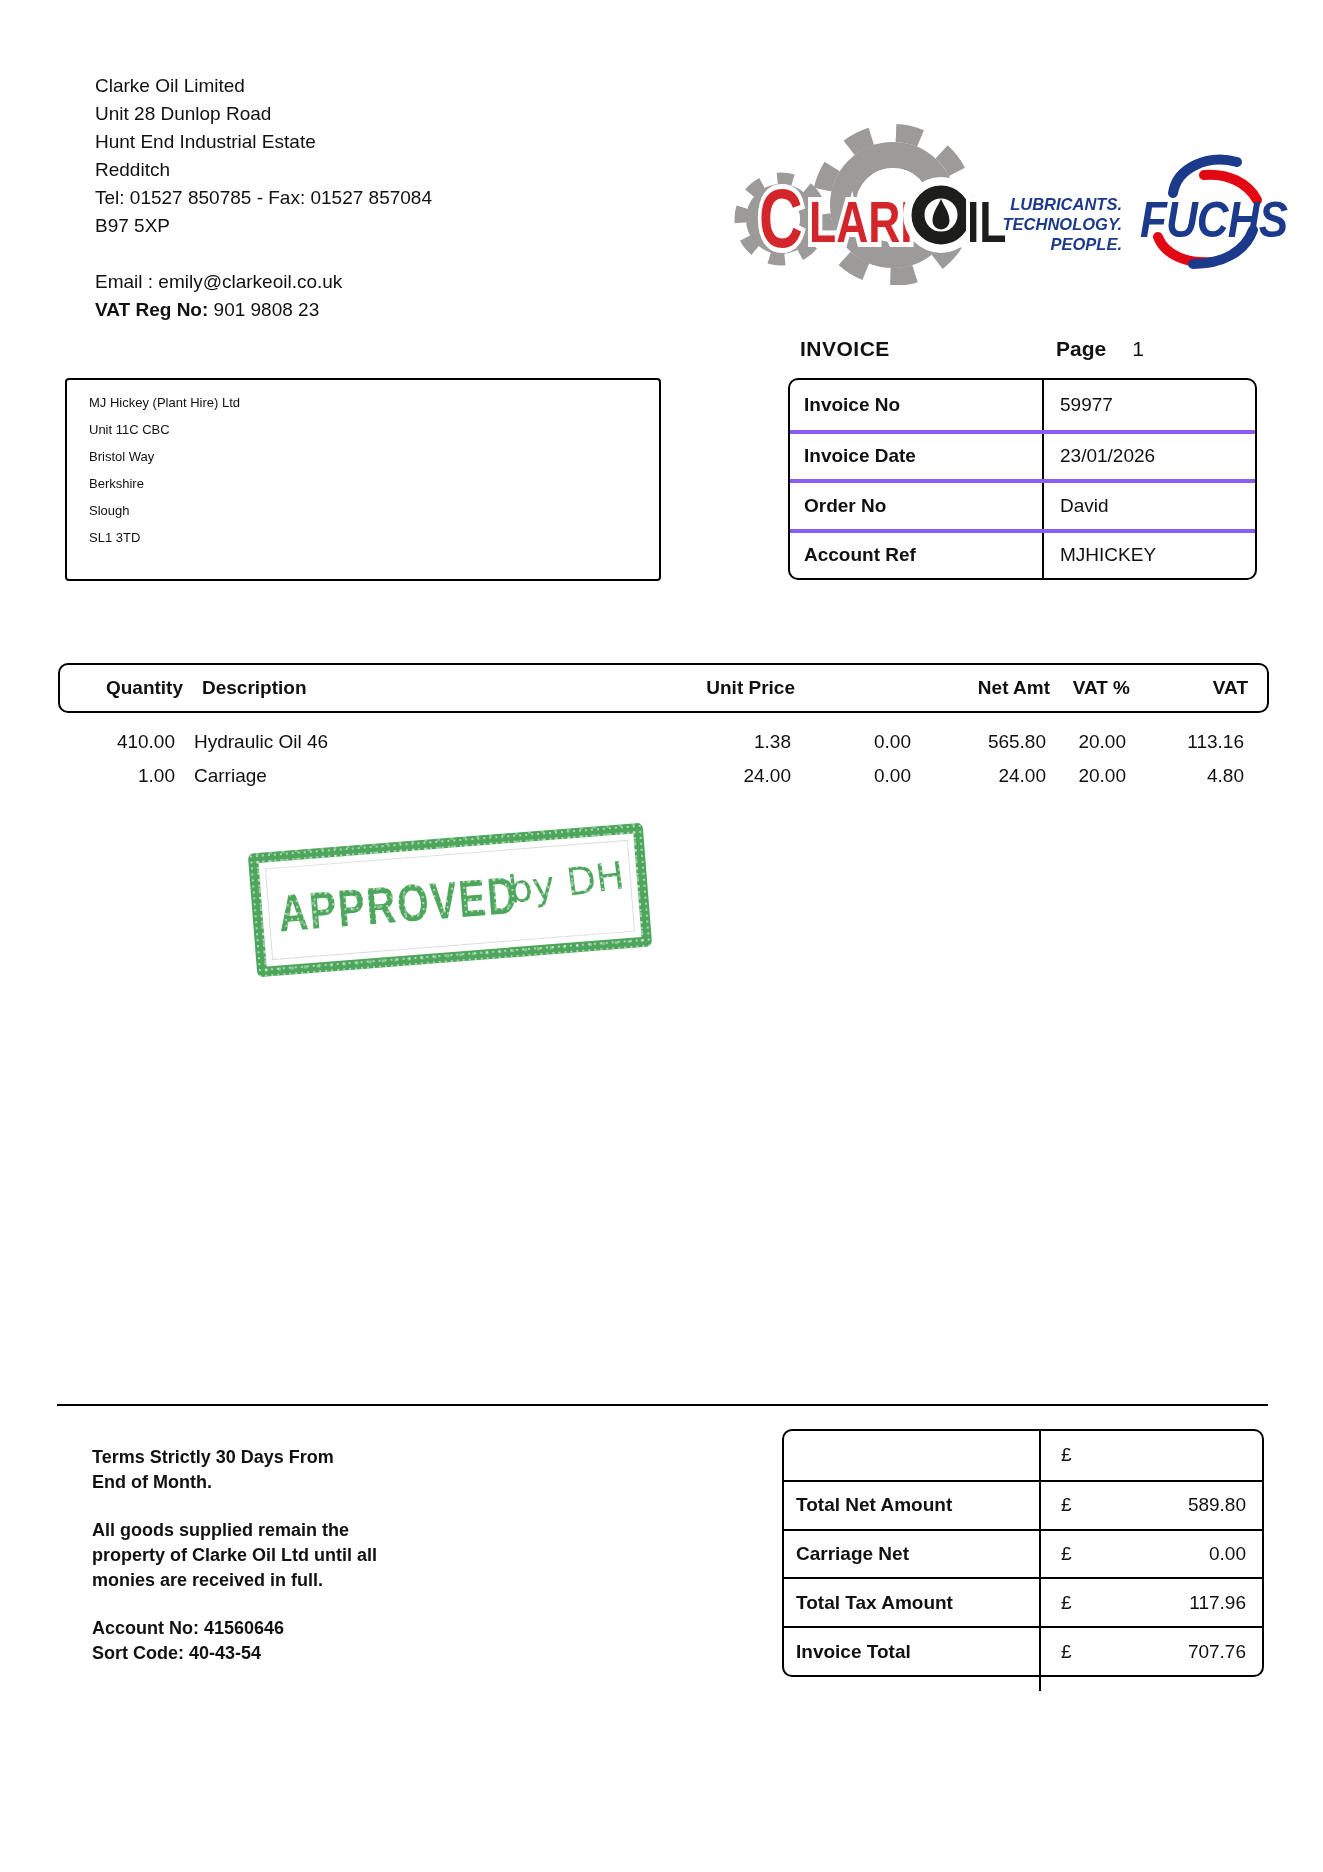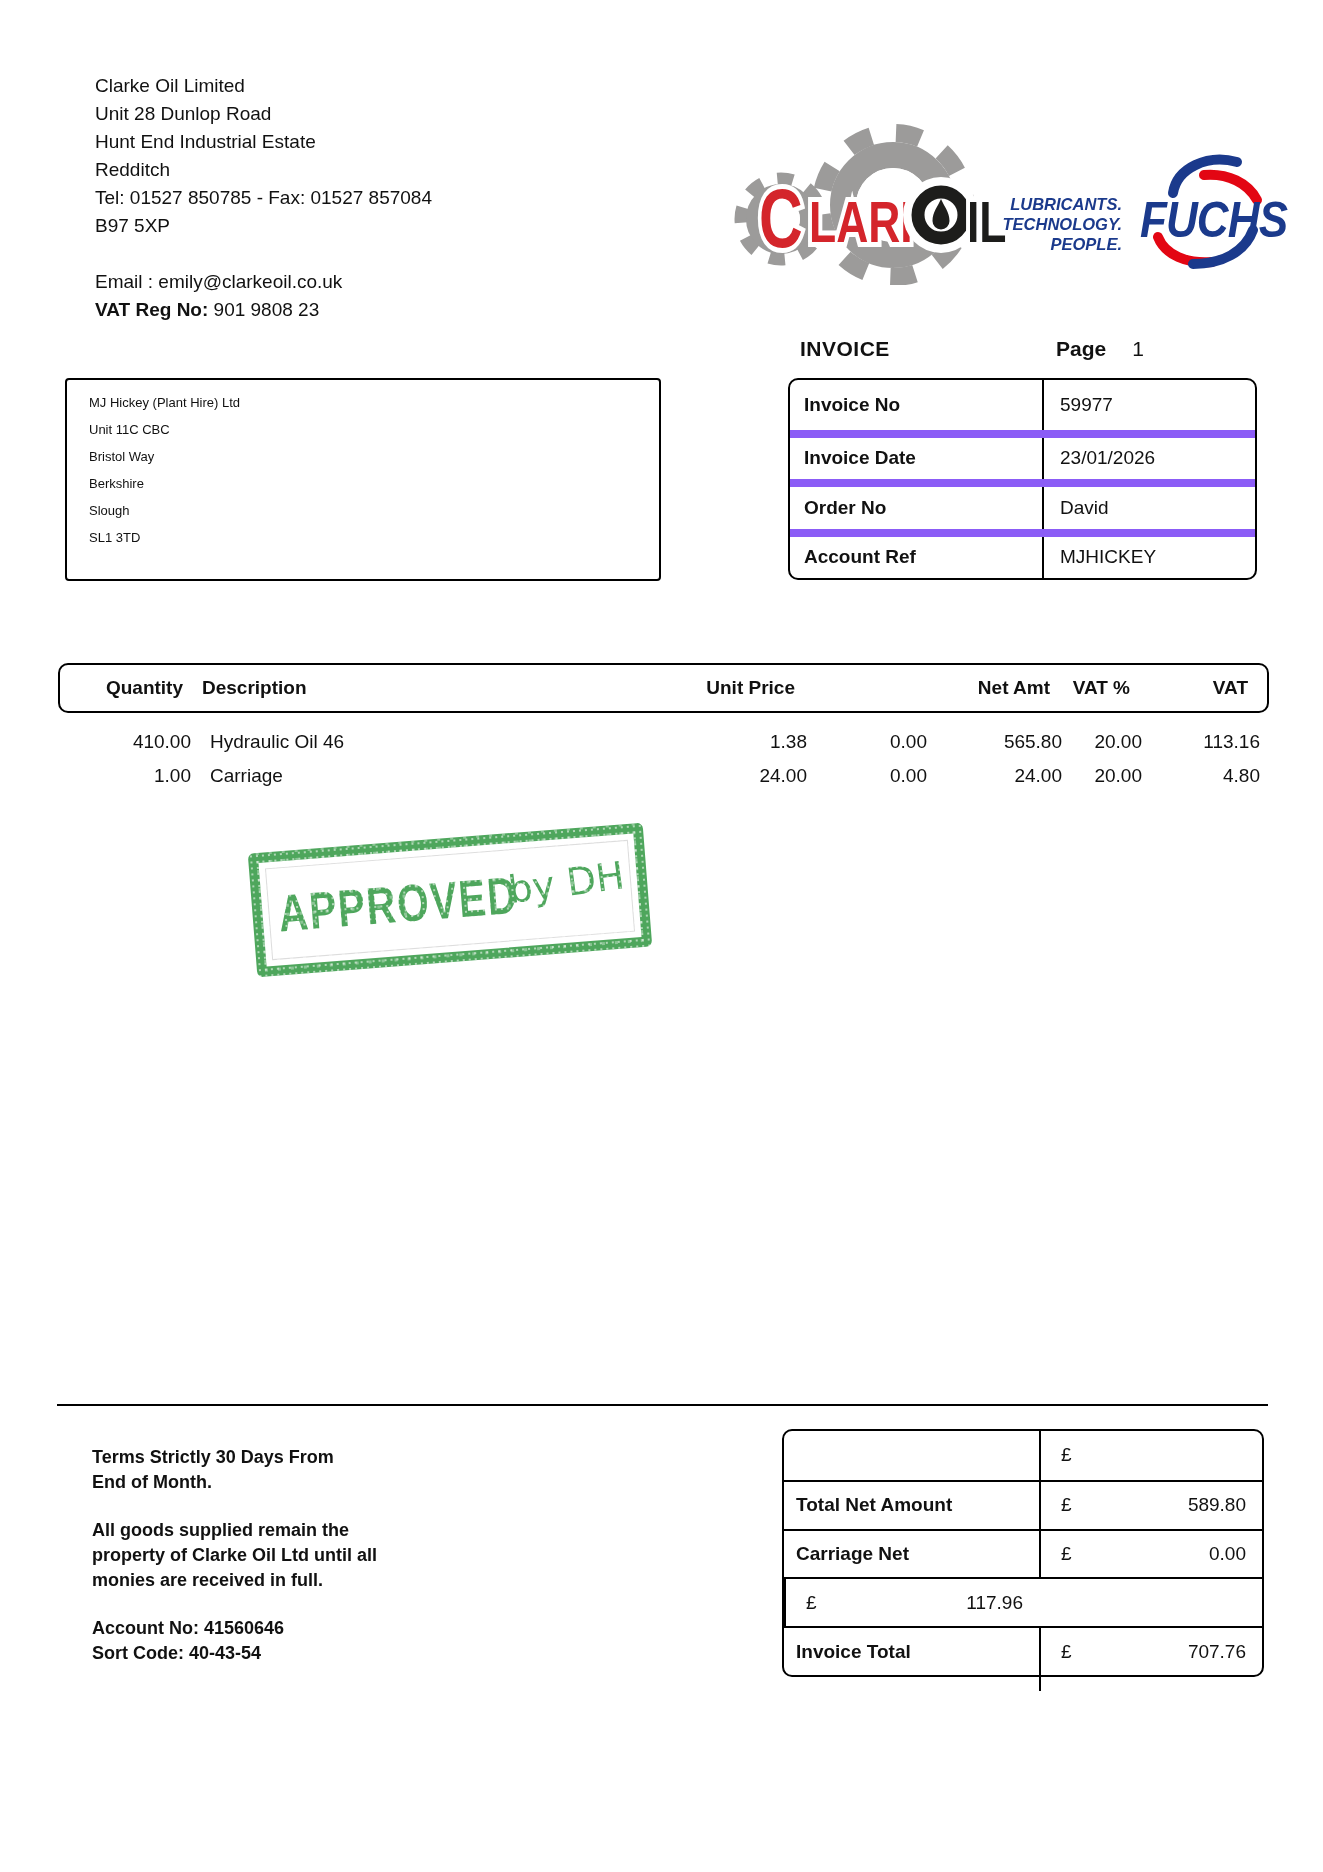--- a/index.html
+++ b/index.html
@@ -21,30 +21,30 @@
   .page-line .lbl{font-weight:700;margin-right:26px;}
 
   
   .cust-box{left:65px;top:378px;width:596px;height:203px;border:2px solid #000;border-radius:4px;
             box-sizing:border-box;padding:9px 10px 0 22px;font-size:13px;line-height:27px;}
 
   
   .det-table{left:788px;top:378px;width:469px;height:202px;border:2px solid #000;border-radius:10px;
              box-sizing:border-box;display:grid;grid-template-rows:repeat(4,1fr);overflow:hidden;}
   .det-row{display:grid;grid-template-columns:252px 1fr;}
-  .det-row + .det-row{border-top:8px solid #8b5cf6;}
+  .det-row + .det-row{border-top:4px solid #8b5cf6;}
   .det-label{display:flex;align-items:center;padding-left:14px;font-size:19px;font-weight:700;}
   .det-value{display:flex;align-items:center;padding-left:16px;font-size:19px;border-left:2px solid #000;}
 
   
   .items-grid{display:grid;grid-template-columns:123px 1fr 230px 120px 135px 80px 118px;
               align-items:center;box-sizing:border-box;padding-right:19px;}
   .items-header{left:58px;top:663px;width:1211px;height:50px;border:2px solid #000;border-radius:10px;
                 font-size:19px;font-weight:700;}
-  .items-rows{left:68px;top:713px;width:1211px;padding-top:12px;}
+  .items-rows{left:52px;top:713px;width:1211px;padding-top:12px;}
   .items-row{height:34px;font-size:19px;}
   .cell-r{text-align:right;}
   .cell-desc{padding-left:19px;text-align:left;}
 
   
   .stamp{left:252px;top:838px;width:396px;height:124px;border:10px solid #47a356;border-radius:6px;
          transform:rotate(-4.5deg);box-sizing:border-box;color:#47a356;opacity:.96;}
   .stamp::before{content:"";position:absolute;inset:-10px;z-index:3;pointer-events:none;
     background-image:radial-gradient(rgba(255,255,255,.55) 22%,rgba(255,255,255,0) 23%),
                      radial-gradient(rgba(255,255,255,.35) 20%,rgba(255,255,255,0) 21%);
@@ -233,20 +233,21 @@
       </div>
     </div>
     <div class="tot-row">
       <div class="tot-label">Carriage Net</div>
       <div class="tot-value">
         <span>£</span>
         <span class="amt">0.00</span>
       </div>
     </div>
     <div class="tot-row">
+      <div class="tot-label">Total Tax Amount</div>
       <div class="tot-value">
         <span>£</span>
         <span class="amt">117.96</span>
       </div>
     </div>
     <div class="tot-row">
       <div class="tot-label">Invoice Total</div>
       <div class="tot-value">
         <span>£</span>
         <span class="amt">707.76</span>

